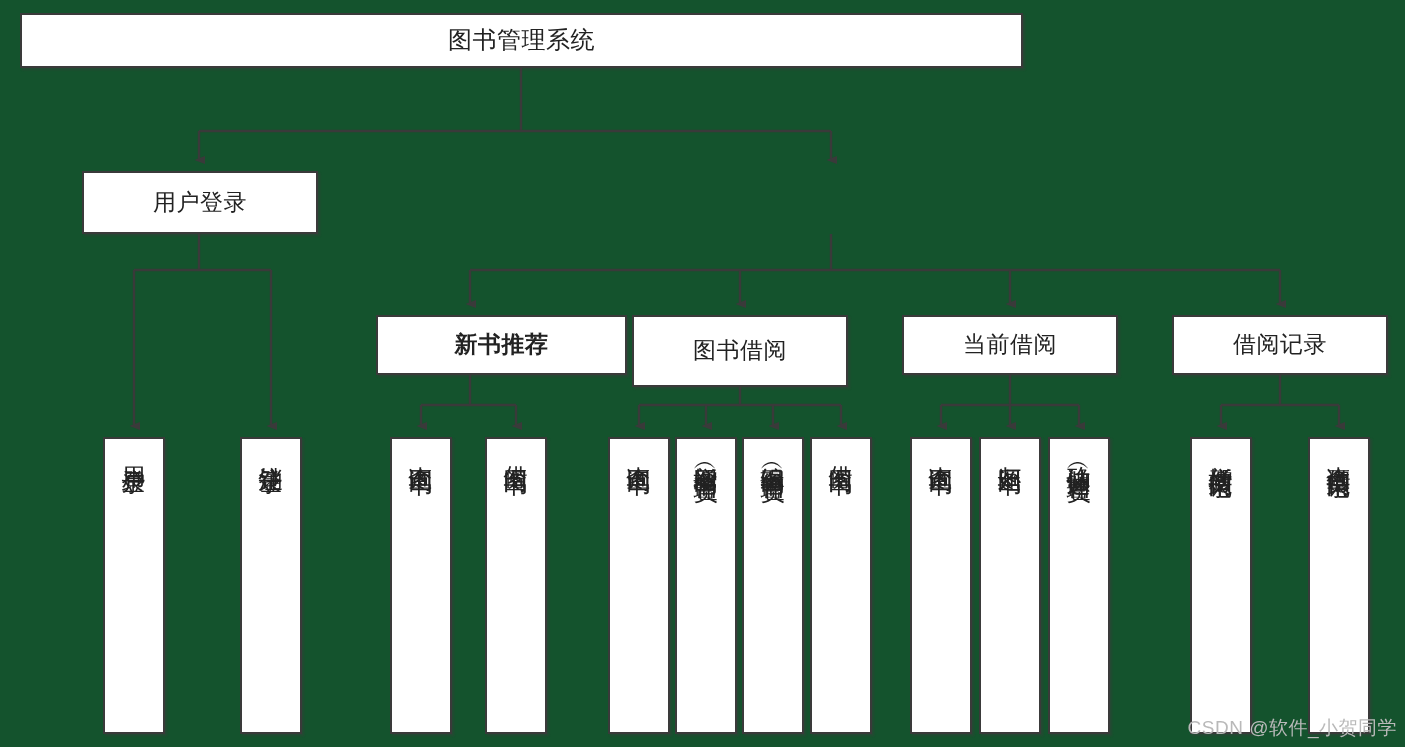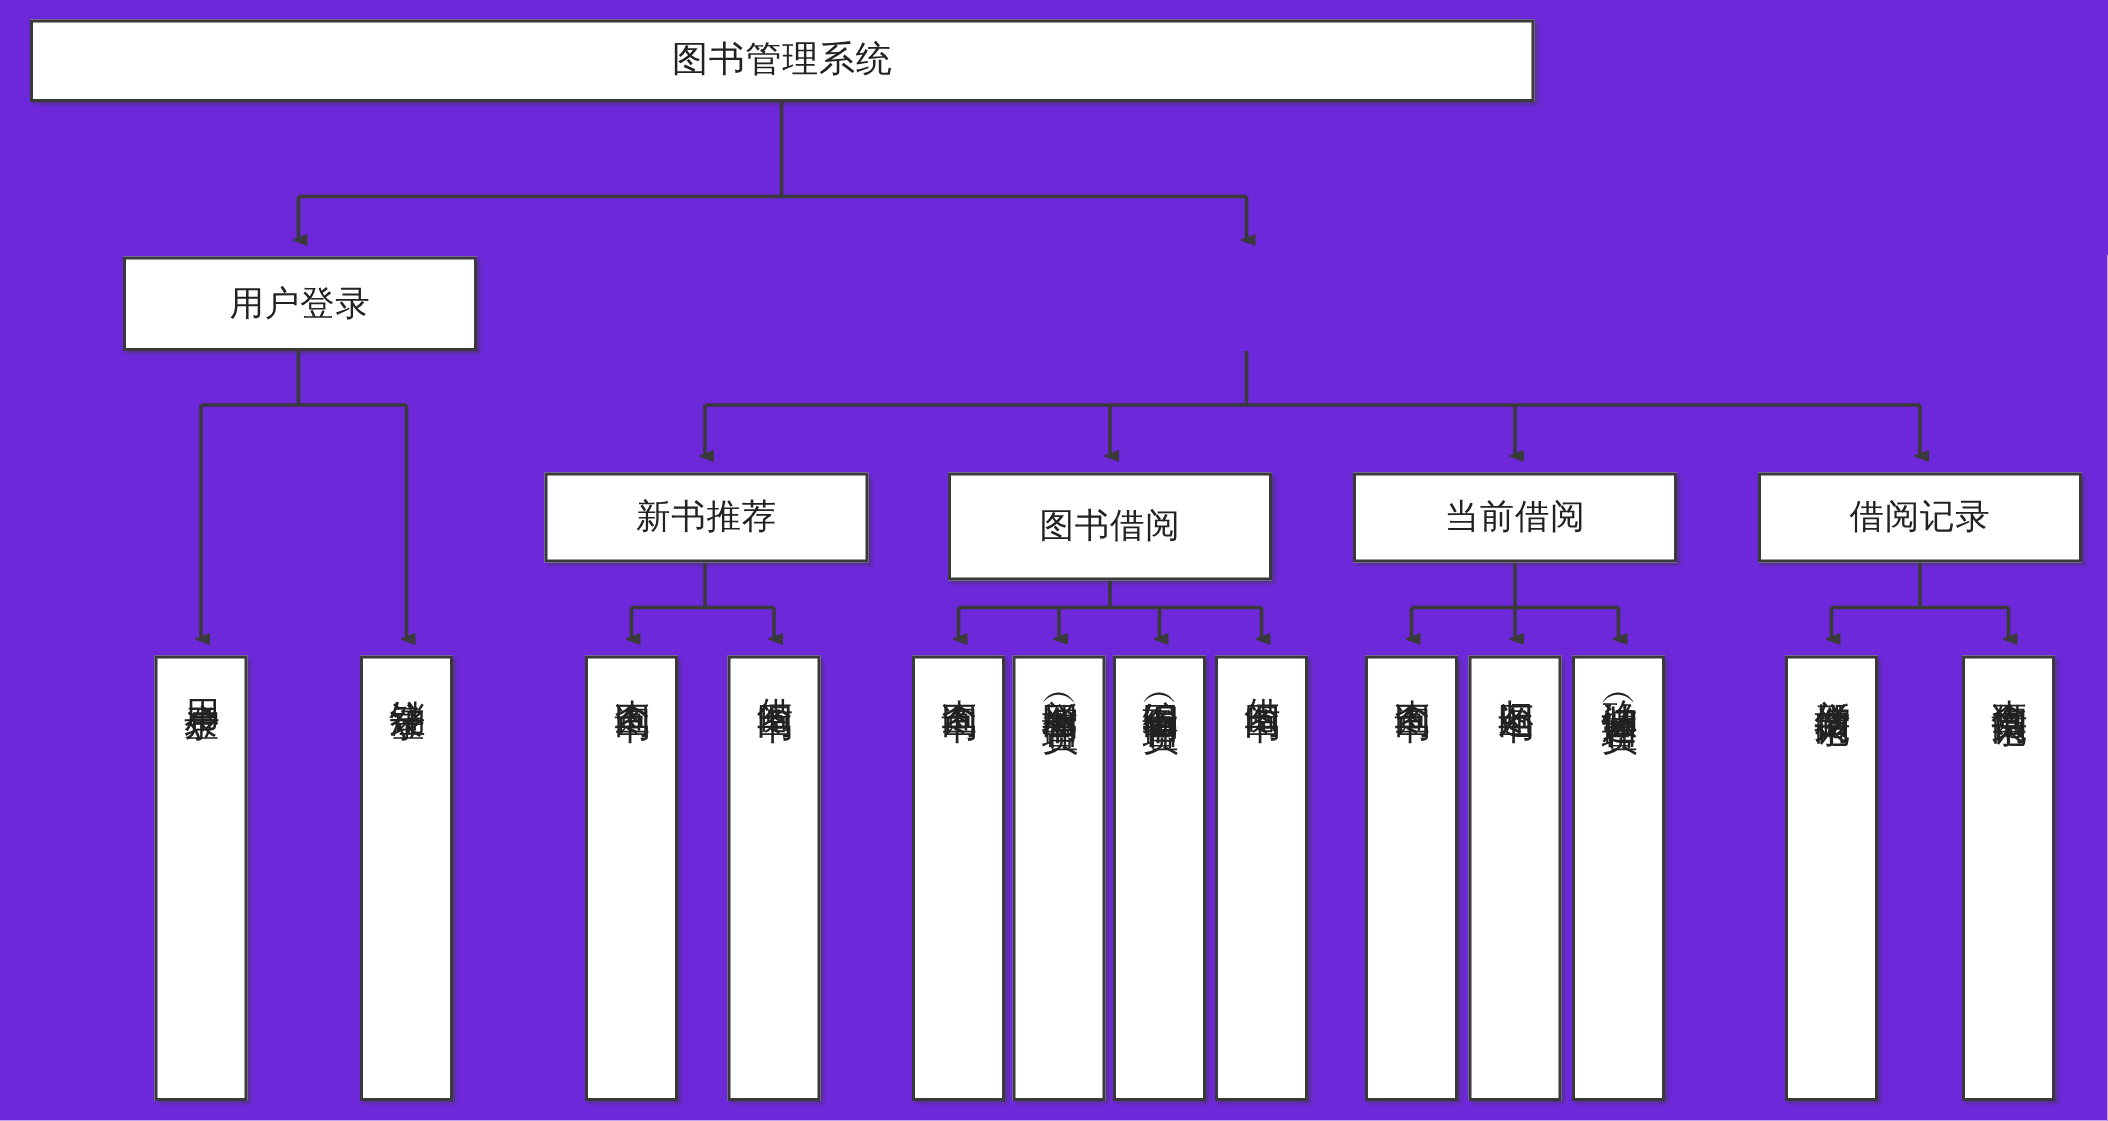--- a/index.html
+++ b/index.html
@@ -7,21 +7,21 @@
     padding: 0;
     background: #ffffff;
   }
   body {
     font-family: "Liberation Sans", "DejaVu Sans", sans-serif;
   }
   #canvas {
     position: relative;
     width: 1405px;
     height: 747px;
-    background: #6d28d9;
+    background: #14532d;
     overflow: hidden;
   }
   svg.edges {
     position: absolute;
     left: 0;
     top: 0;
     width: 1405px;
     height: 747px;
     pointer-events: none;
   }
@@ -127,21 +127,21 @@
   </svg>
 
   <div class="node root horizontal" style="left:20px; top:13px; width:1003px; height:55px;">
     <span class="label">图书管理系统</span>
   </div>
 
   <div class="node horizontal" style="left:82px; top:171px; width:236px; height:63px;">
     <span class="label">用户登录</span>
   </div>
 
-  <div class="node horizontal" style="left:363px; top:315px; width:216px; height:60px;">
+  <div class="node horizontal" style="left:376px; top:315px; width:251px; height:60px;font-weight:bold;">
     <span class="label">新书推荐</span>
   </div>
   <div class="node horizontal" style="left:632px; top:315px; width:216px; height:72px;">
     <span class="label">图书借阅</span>
   </div>
   <div class="node horizontal" style="left:1172px; top:315px; width:216px; height:60px;">
     <span class="label">借阅记录</span>
   </div>
   <div class="node horizontal" style="left:902px; top:315px; width:216px; height:60px;">
     <span class="label">当前借阅</span>
@@ -184,14 +184,15 @@
     <span class="label">确认归还（管理员）</span>
   </div>
 
   <div class="node vertical" style="left:1190px; top:437px; width:62px; height:297px;">
     <span class="label">新增借阅记录</span>
   </div>
   <div class="node vertical" style="left:1308px; top:437px; width:62px; height:297px;">
     <span class="label">查询借阅记录</span>
   </div>
 
+  <div class="watermark">CSDN @软件_小贺同学</div>
 
 </div>
 
 </body></html>

